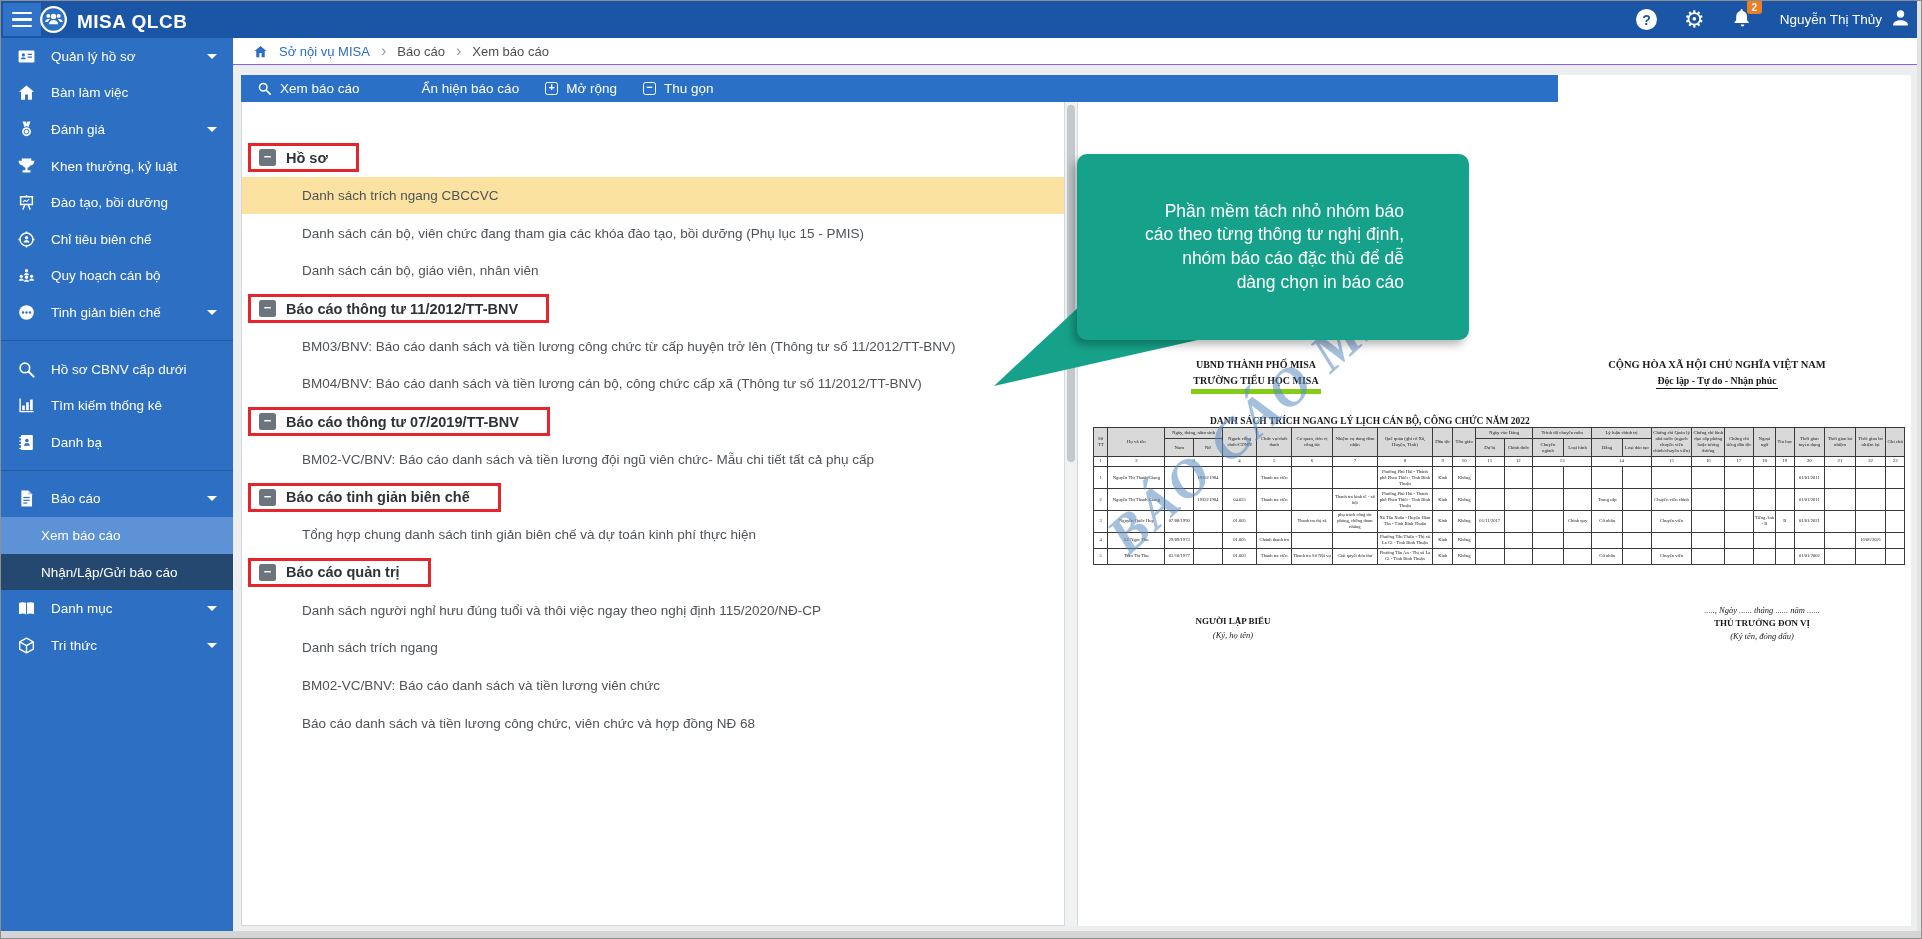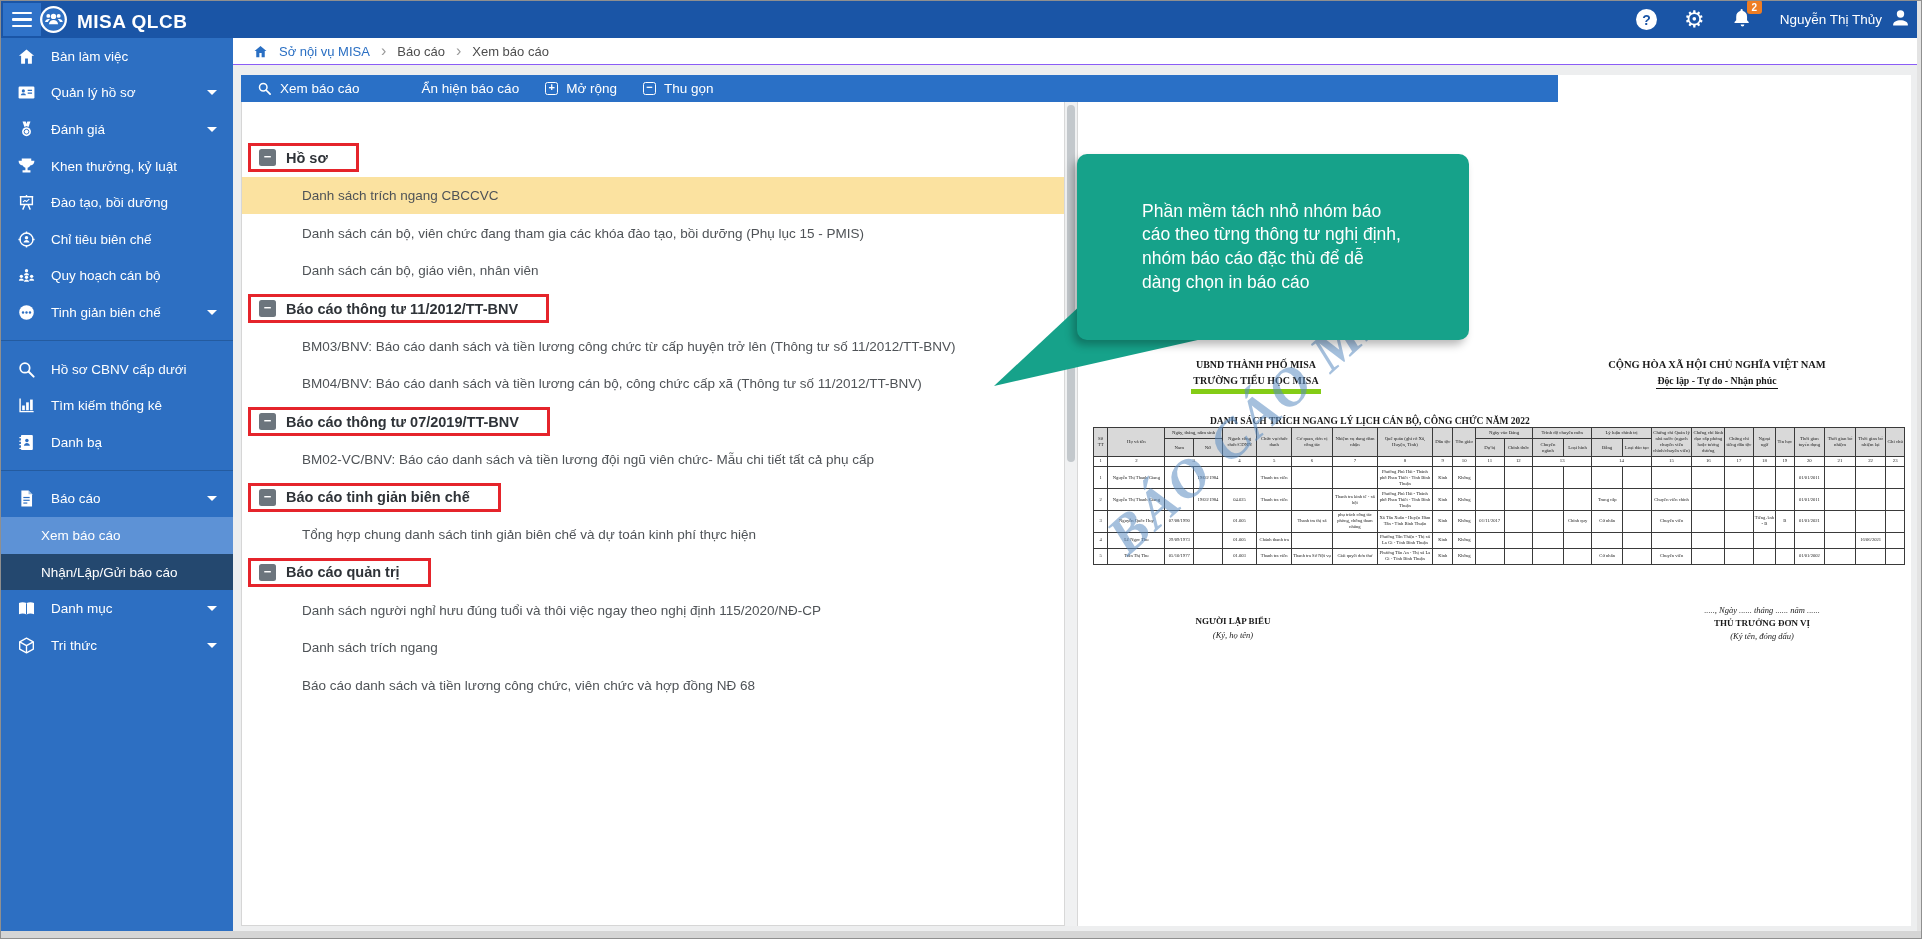--- a/index.html
+++ b/index.html
@@ -87,21 +87,21 @@
   .doc-sign-left { position:absolute; left:80px; top:541px; width:150px; text-align:center; }
   .doc-sign-left .l1 { font-size:9px; font-weight:bold; }
   .doc-sign-left .l2 { font-size:8.5px; font-style:italic; margin-top:4px; }
   .doc-sign-right { position:absolute; left:569px; top:530px; width:230px; text-align:center; }
   .doc-sign-right .l1 { font-size:8.5px; font-style:italic; }
   .doc-sign-right .l2 { font-size:9px; font-weight:bold; margin-top:3px; }
   .doc-sign-right .l3 { font-size:8.5px; font-style:italic; margin-top:3px; }
 
   
   .tooltip { position:absolute; left:1076px; top:153px; width:392px; height:186px; background:#16a28a; border-radius:10px; display:flex; align-items:center; justify-content:center; z-index:30; box-shadow:-4px 5px 8px rgba(0,0,0,.28); }
-  .tooltip-text { width:262px; color:#fff; font-size:17.5px; line-height:1.35; text-align:left; }
+  .tooltip-text { width:262px; color:#fff; font-size:17.5px; line-height:1.35; text-align:right; }
   .tooltip-tail { position:absolute; left:993px; top:300px; width:207px; height:85px; background:#16a28a; clip-path:polygon(44% 0%, 100% 45%, 0% 100%); z-index:29; }
 
   
   .right-strip { position:absolute; left:1916px; top:0; width:6px; height:939px; background:#e3e3e3; z-index:40; }
   .bottom-strip { position:absolute; left:0; top:930px; width:1922px; height:9px; background:#d5d5d5; z-index:41; }
 </style>
 </head>
 <body>
 
 <div class="app">
@@ -141,38 +141,38 @@
               <path d="M3.6 21v-1c0-3 3.8-5 8.4-5s8.4 2 8.4 5v1z"></path>
             </svg></span>
       </div>
     </div>
   </div>
 
   <div class="sidebar">
     <div>
         <div class="side-item">
           <span class="side-icon">
-            <svg viewBox="0 0 24 24" fill="#fff">
-              <path d="M12 3l-9.5 8h2.7v10h5v-6.5h3.6V21h5V11h2.7z"></path>
-            </svg>
-          </span>
-          <span class="side-label">Bàn làm việc</span>
-        </div>
-        <div class="side-item">
-          <span class="side-icon">
             <svg viewBox="0 0 24 24">
               <rect x="2" y="4.5" width="20" height="15" rx="1.5" fill="#fff"></rect>
               <circle cx="8" cy="10" r="2" fill="#2d6fc2"></circle>
               <path d="M4.8 15.5c0-1.7 1.4-2.7 3.2-2.7s3.2 1 3.2 2.7z" fill="#2d6fc2"></path>
               <rect x="13.5" y="8.5" width="5.5" height="1.6" fill="#2d6fc2"></rect>
               <rect x="13.5" y="12" width="5.5" height="1.6" fill="#2d6fc2"></rect>
             </svg>
           </span>
           <span class="side-label">Quản lý hồ sơ</span>
           <span class="caret"></span>
+        </div>
+        <div class="side-item">
+          <span class="side-icon">
+            <svg viewBox="0 0 24 24" fill="#fff">
+              <path d="M12 3l-9.5 8h2.7v10h5v-6.5h3.6V21h5V11h2.7z"></path>
+            </svg>
+          </span>
+          <span class="side-label">Bàn làm việc</span>
         </div>
         <div class="side-item">
           <span class="side-icon">
             <svg viewBox="0 0 24 24">
               <path d="M7 2h4l2 5.2-3.6 1.6z" fill="#fff"></path>
               <path d="M17 2h-4l-2 5.2 3.6 1.6z" fill="#fff"></path>
               <circle cx="12" cy="14.8" r="5.6" fill="#fff"></circle>
               <circle cx="12" cy="14.8" r="3" fill="none" stroke="#2d6fc2" stroke-width="1.2"></circle>
             </svg>
           </span>
@@ -669,20 +669,23 @@
             <span class="group-label">Báo cáo quản trị</span>
           </span>
         </div>
         <div class="tree-row item">
           <span>Danh sách người nghỉ hưu đúng tuổi và thôi việc ngay theo nghị định 115/2020/NĐ-CP</span>
         </div>
         <div class="tree-row item">
           <span>Danh sách trích ngang</span>
         </div>
         <div class="tree-row item">
+          <span>BM02-VC/BNV: Báo cáo danh sách và tiền lương viên chức</span>
+        </div>
+        <div class="tree-row item">
           <span>Báo cáo danh sách và tiền lương công chức, viên chức và hợp đồng NĐ 68</span>
         </div>
       </div>
   </div>
 
   <div class="splitter">
     <div class="splitter-thumb"></div>
   </div>
 
   <div class="tooltip-tail"></div>

